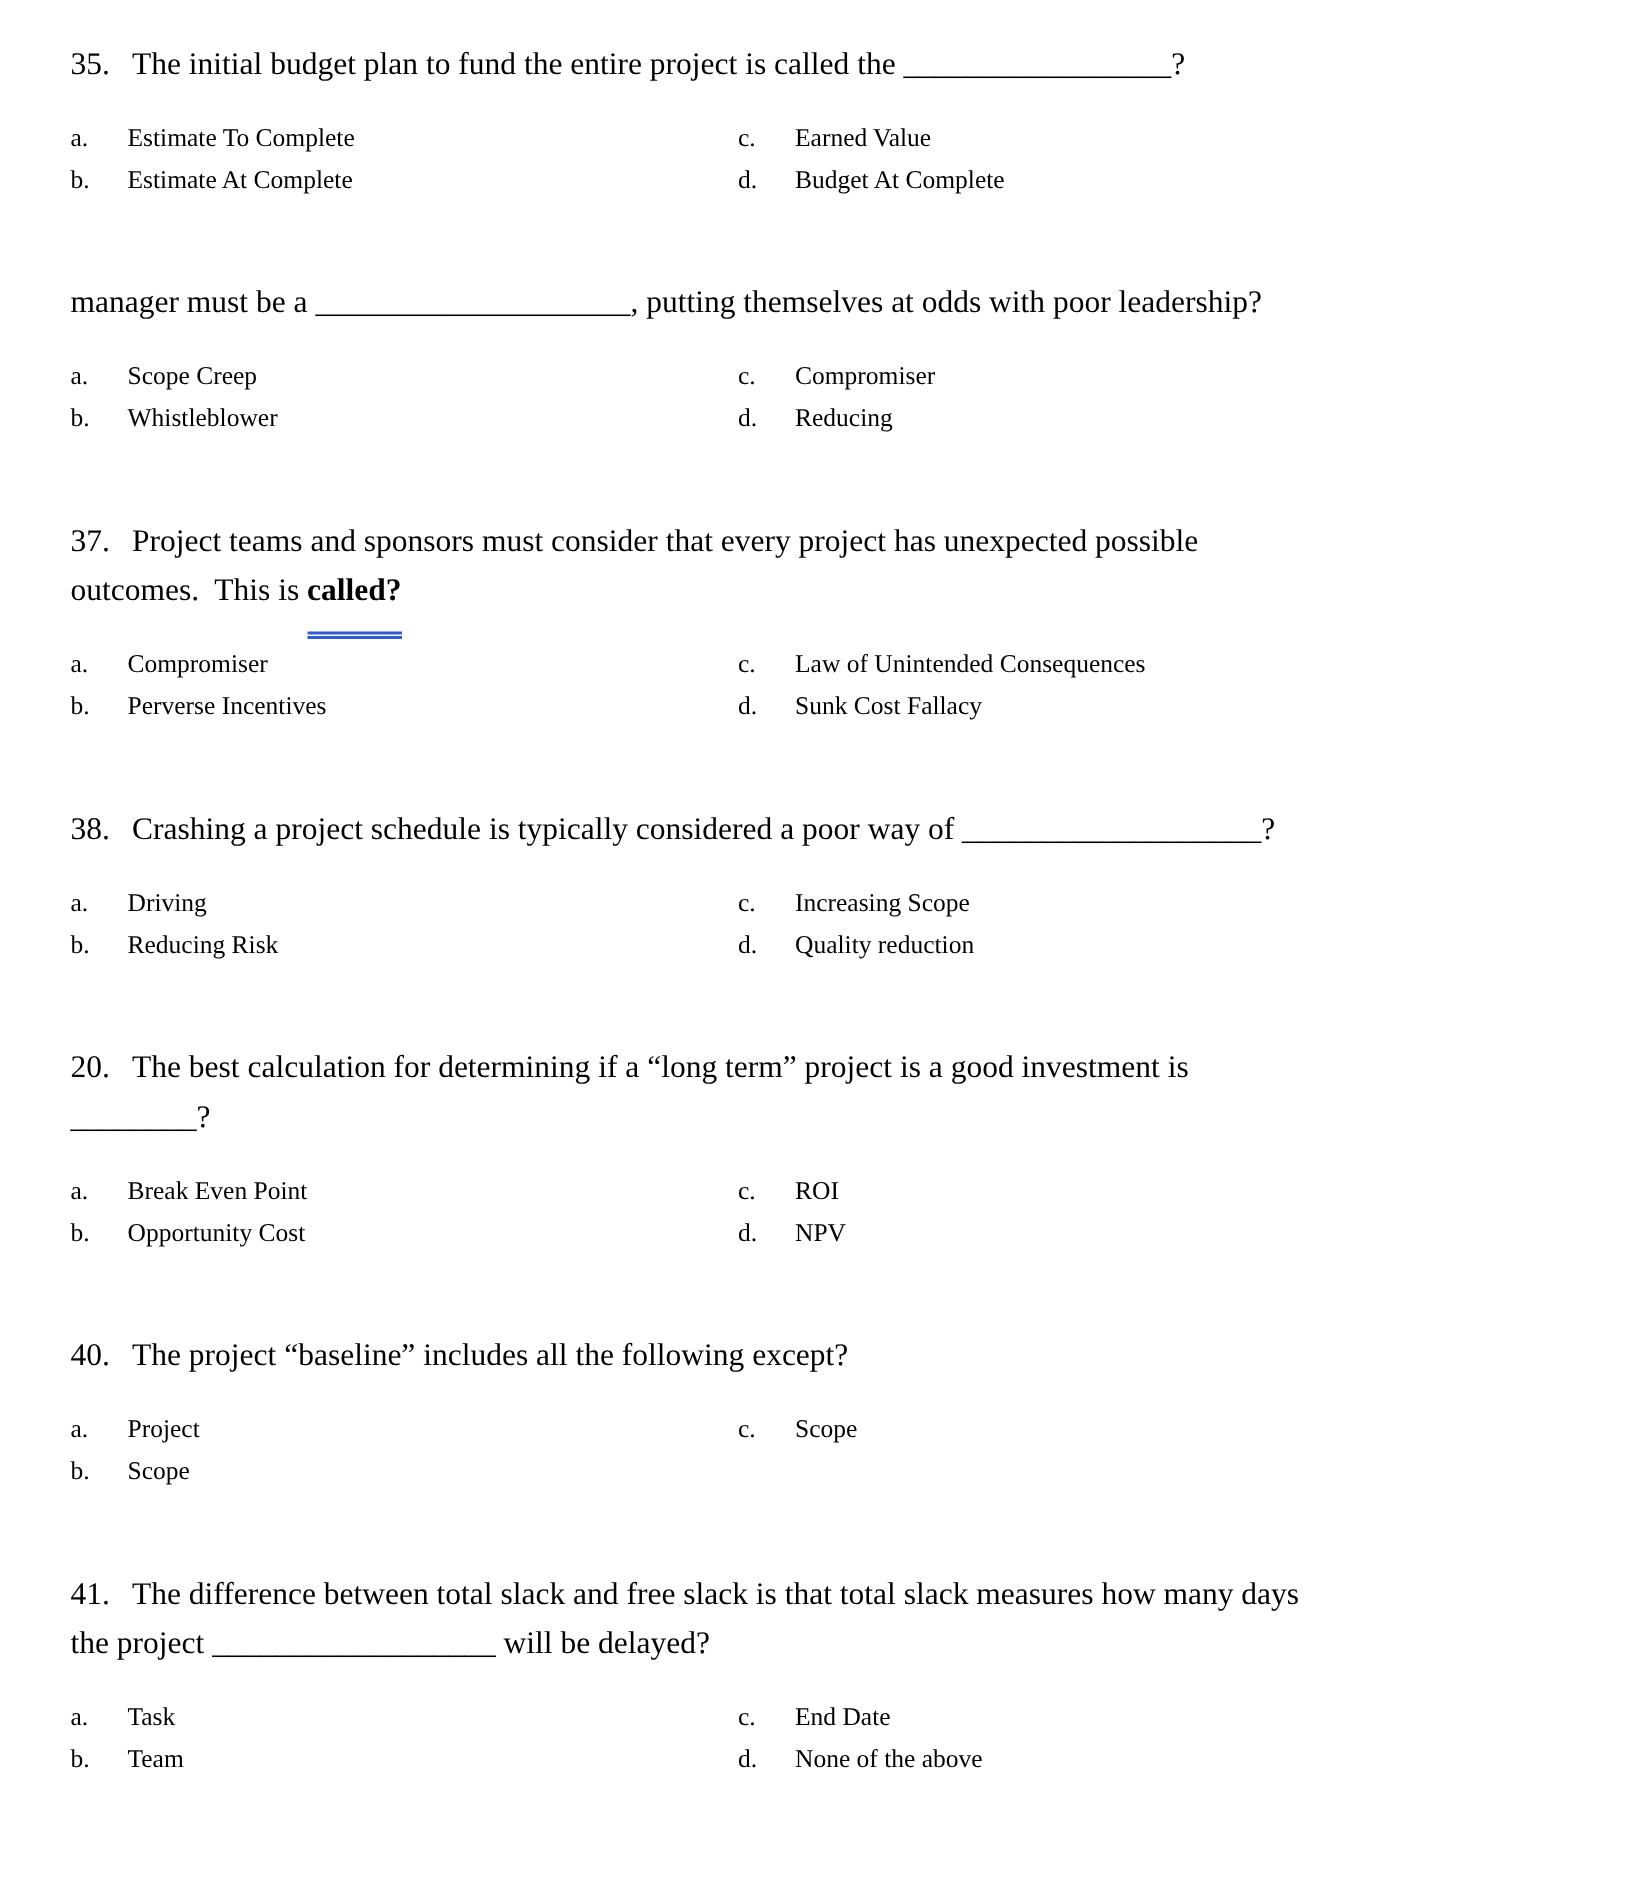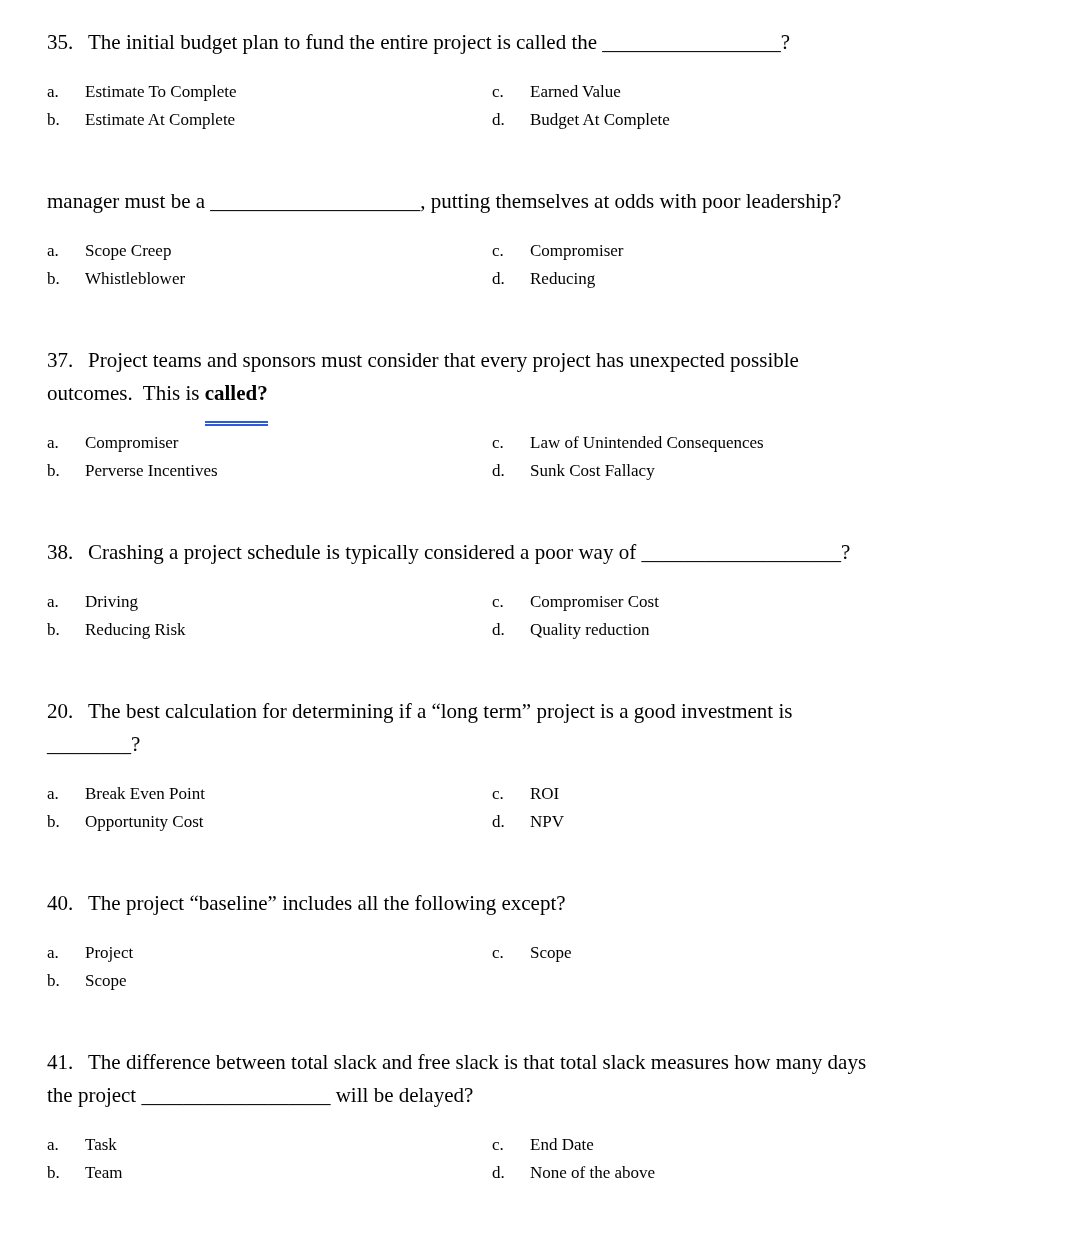--- a/index.html
+++ b/index.html
@@ -80,21 +80,21 @@
       <div class="option"><span class="opt-letter">c.</span><span class="opt-text">Law of Unintended Consequences</span></div>
       <div class="option"><span class="opt-letter">d.</span><span class="opt-text">Sunk Cost Fallacy</span></div>
     </div>
   </section>
 
   <section class="question">
     <p class="q-line"><span class="q-num">38.</span><span>Crashing a project schedule is typically considered a poor way of ___________________?</span></p>
     <div class="options">
       <div class="option"><span class="opt-letter">a.</span><span class="opt-text">Driving</span></div>
       <div class="option"><span class="opt-letter">b.</span><span class="opt-text">Reducing Risk</span></div>
-      <div class="option"><span class="opt-letter">c.</span><span class="opt-text">Compromiser Cost</span></div>
+      <div class="option"><span class="opt-letter">c.</span><span class="opt-text">Increasing Scope</span></div>
       <div class="option"><span class="opt-letter">d.</span><span class="opt-text">Quality reduction</span></div>
     </div>
   </section>
 
   <section class="question">
     <p class="q-line"><span class="q-num">20.</span><span>The best calculation for determining if a “long term” project is a good investment is</span></p>
     <p class="q-line"><span>________?</span></p>
     <div class="options">
       <div class="option"><span class="opt-letter">a.</span><span class="opt-text">Break Even Point</span></div>
       <div class="option"><span class="opt-letter">b.</span><span class="opt-text">Opportunity Cost</span></div>

